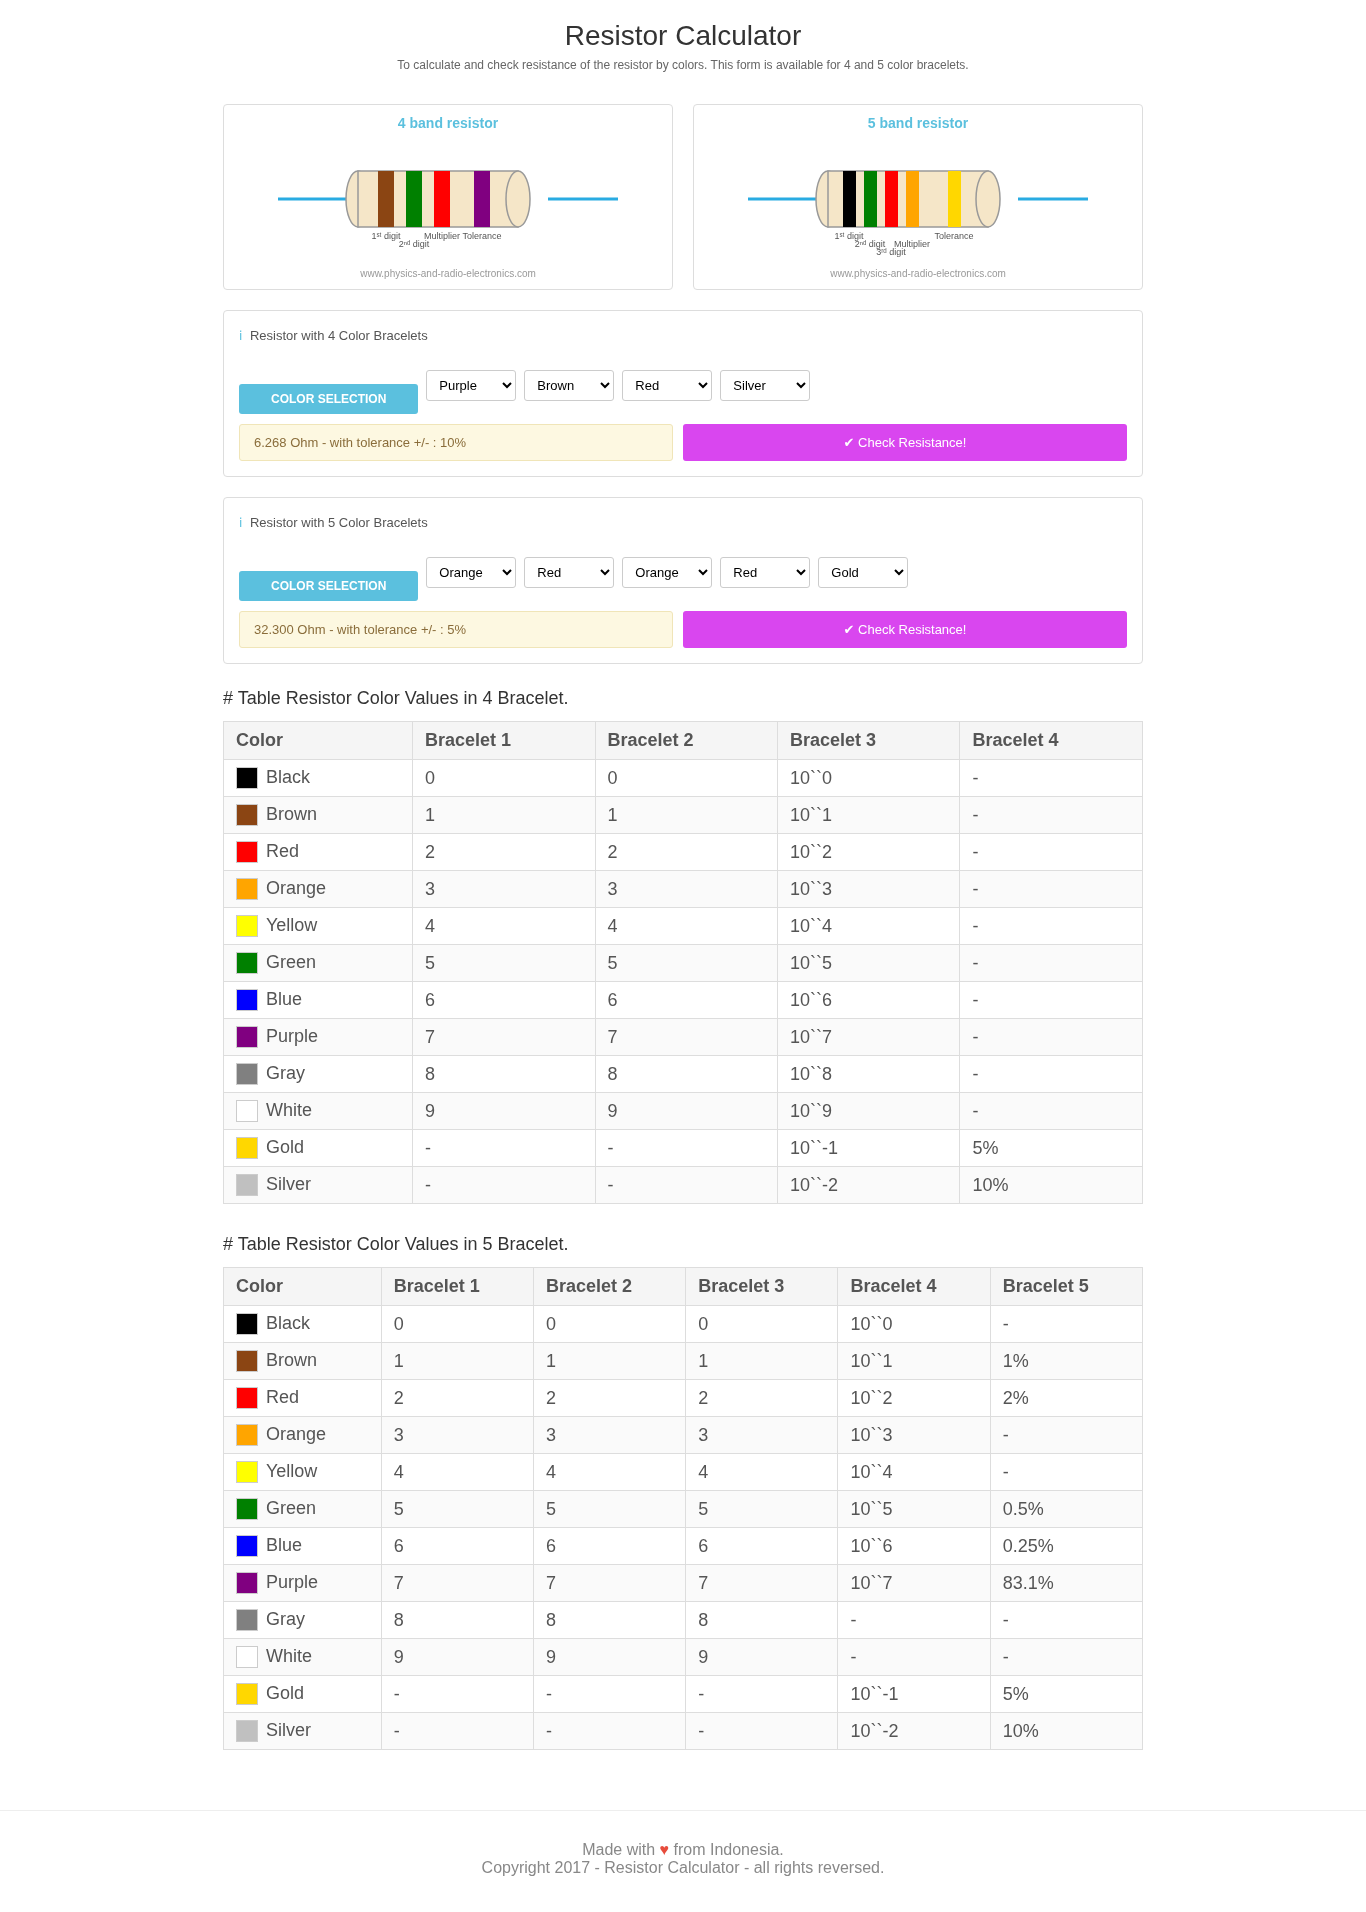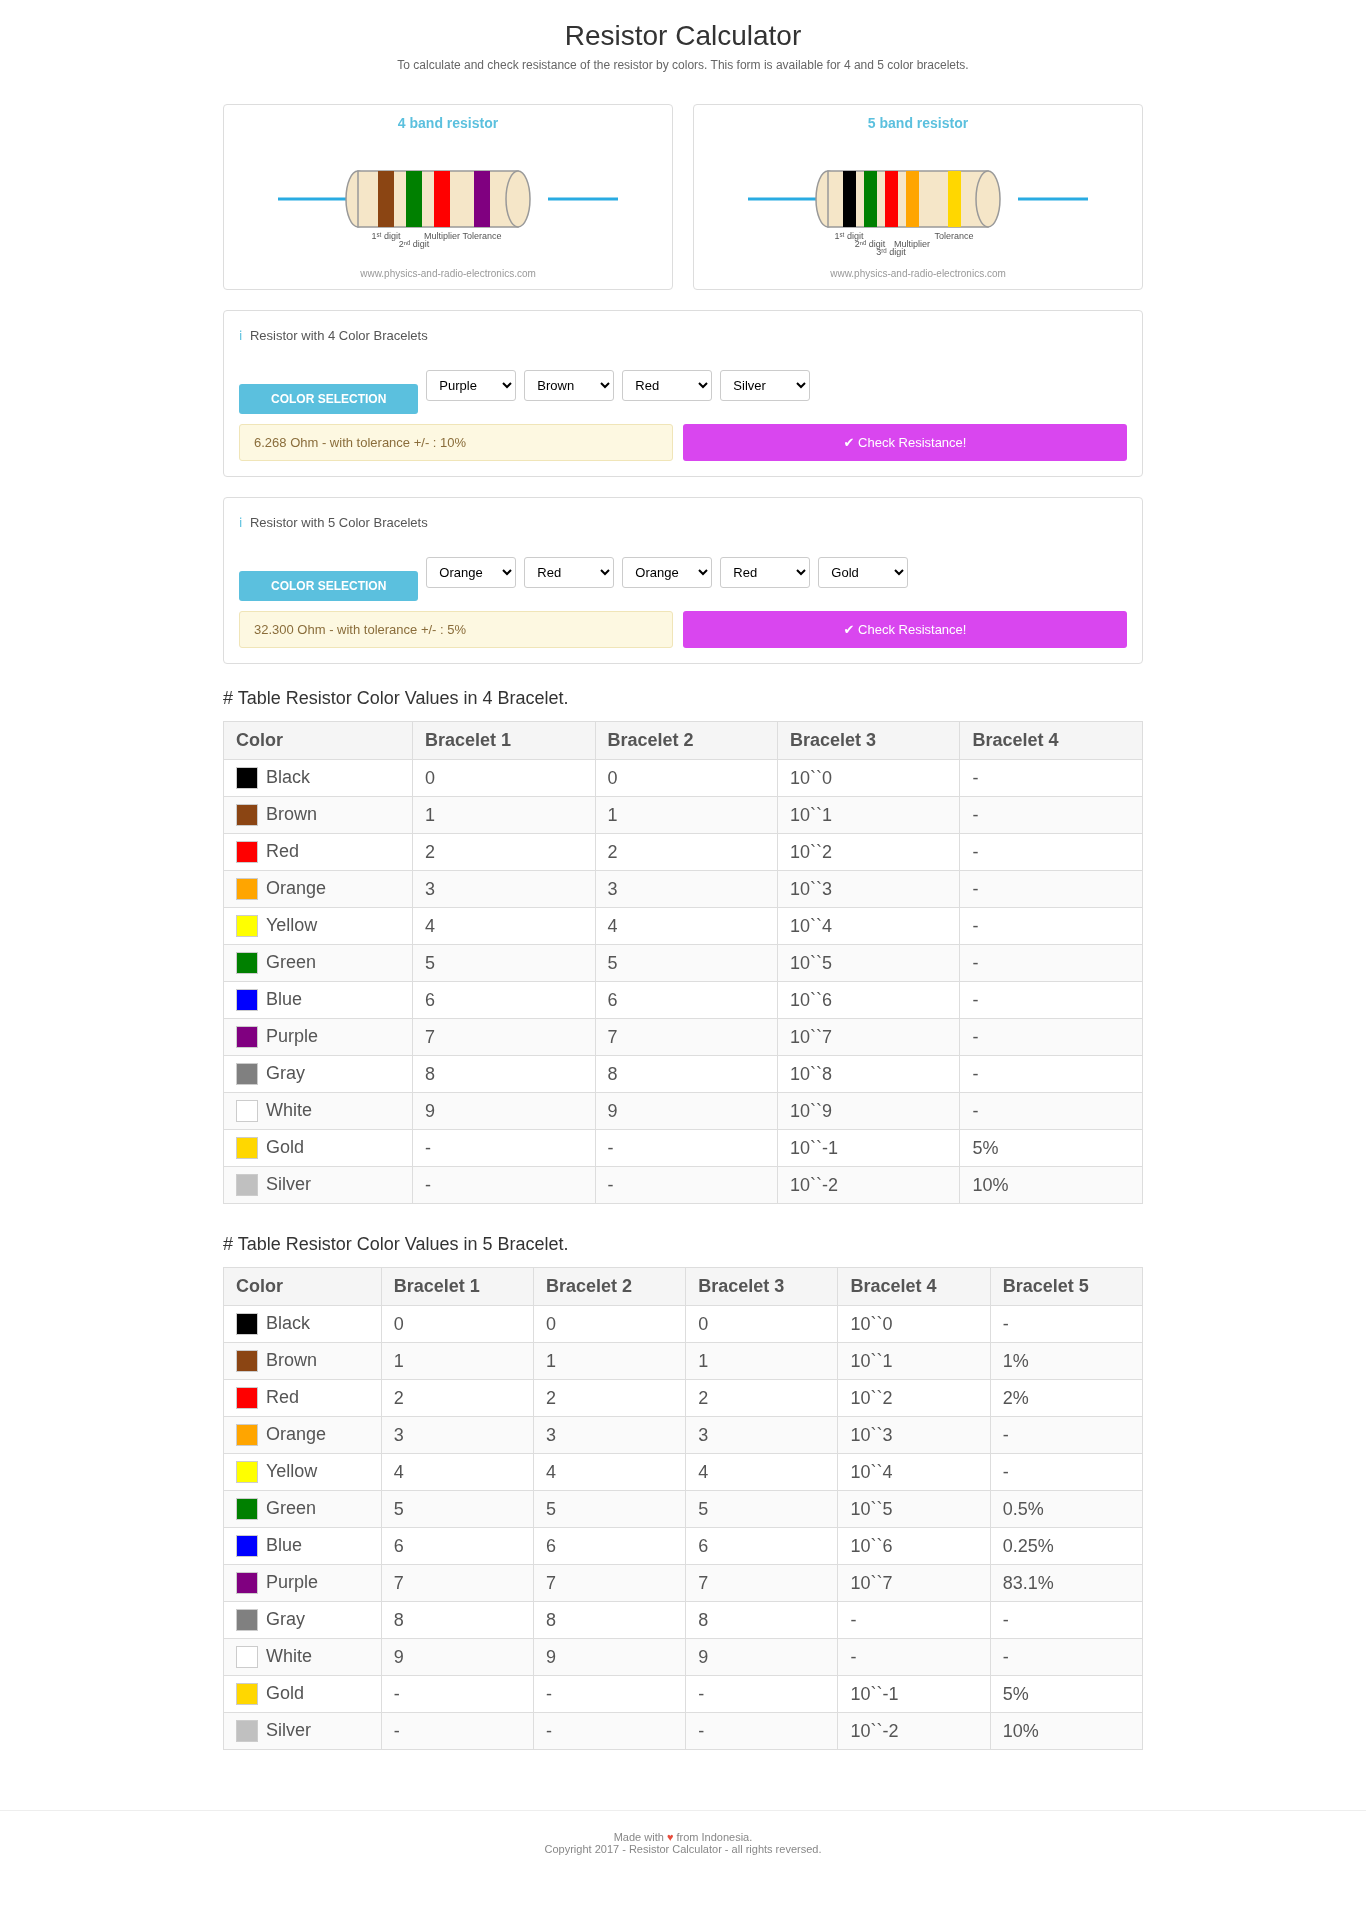--- a/index.html
+++ b/index.html
@@ -21,21 +21,21 @@
     .result-row { display: flex; gap: 10px; align-items: stretch; }
     .result-box { flex: 1; background: #fdf8e1; border: 1px solid #f0e5b8; border-radius: 3px; padding: 10px 14px; font-size: 13px; color: #8a6d3b; }
     .check-btn { background: #d946ef; color: #fff; border: none; padding: 10px 20px; border-radius: 3px; font-size: 13px; cursor: pointer; flex: 1; }
     .section-heading { font-size: 18px; font-weight: 400; margin: 24px 0 12px; color: #333; }
     table { width: 100%; border-collapse: collapse; margin-bottom: 30px; font-size: 18px; }
     thead th { background: #f5f5f5; padding: 8px 12px; text-align: left; border: 1px solid #ddd; font-weight: 600; color: #555; }
     tbody td { padding: 7px 12px; border: 1px solid #ddd; color: #555; }
     tbody tr:nth-child(even) { background: #fafafa; }
     .color-swatch-cell { display: flex; align-items: flex-start; gap: 8px; }
     .swatch { width: 22px; height: 22px; border: 1px solid #ccc; display: inline-block; flex-shrink: 0; }
-    footer { text-align: center; padding: 20px; color: #888; font-size: 11px; border-top: 1px solid #eee; margin-top: 10px; }
+    footer { text-align: center; padding: 30px; color: #888; font-size: 16px; border-top: 1px solid #eee; margin-top: 10px; }
     footer .heart { color: #e74c3c; }
   </style>
 </head>
 <body>
 
 <div class="page-wrapper">
 
   <h1>Resistor Calculator</h1>
   <p class="subtitle">To calculate and check resistance of the resistor by colors. This form is available for 4 and 5 color bracelets.</p>
 

